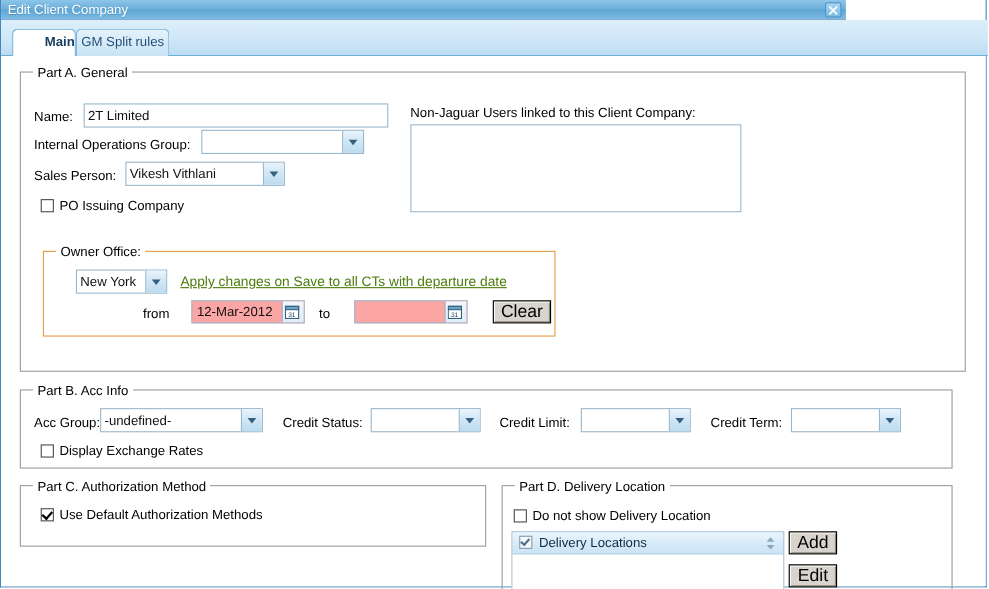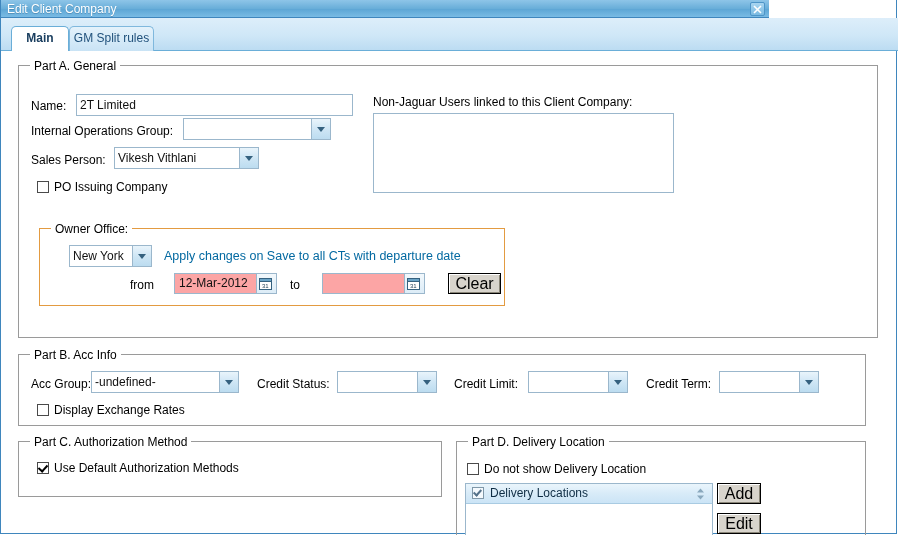--- a/index.html
+++ b/index.html
@@ -81,20 +81,21 @@
     cursor: pointer;
     font-size: 12px;
     line-height: 23px;
   }
   .tab.active {
     left: 10px; width: 58px;
     background: #ffffff;
     font-weight: bold;
     color: #1b3f60;
     border-color: #6aaed8;
+    text-align: right;
   }
   .tab.inactive {
     left: 68px; width: 85px;
     background: linear-gradient(to bottom, #e4f2fb, #c9e3f5);
     color: #22527c;
   }
 
   
   .body-area {
     position: absolute; left: 0; top: 51px;
@@ -246,22 +247,23 @@
     color: #000;
     text-align: center;
     cursor: pointer;
     line-height: 19px;
   }
 
   
   .orange-text {
     position: absolute;
     font-size: 12.5px;
-    color: #0369a1;
-    white-space: nowrap;
+    color: #4d7c0f;
+    white-space: nowrap;
+    text-decoration: underline;
   }
 
   
   .grid {
     position: absolute;
     border: 1px solid #9bb7cc;
     background: #fff;
     box-sizing: border-box;
   }
   .grid-head {

